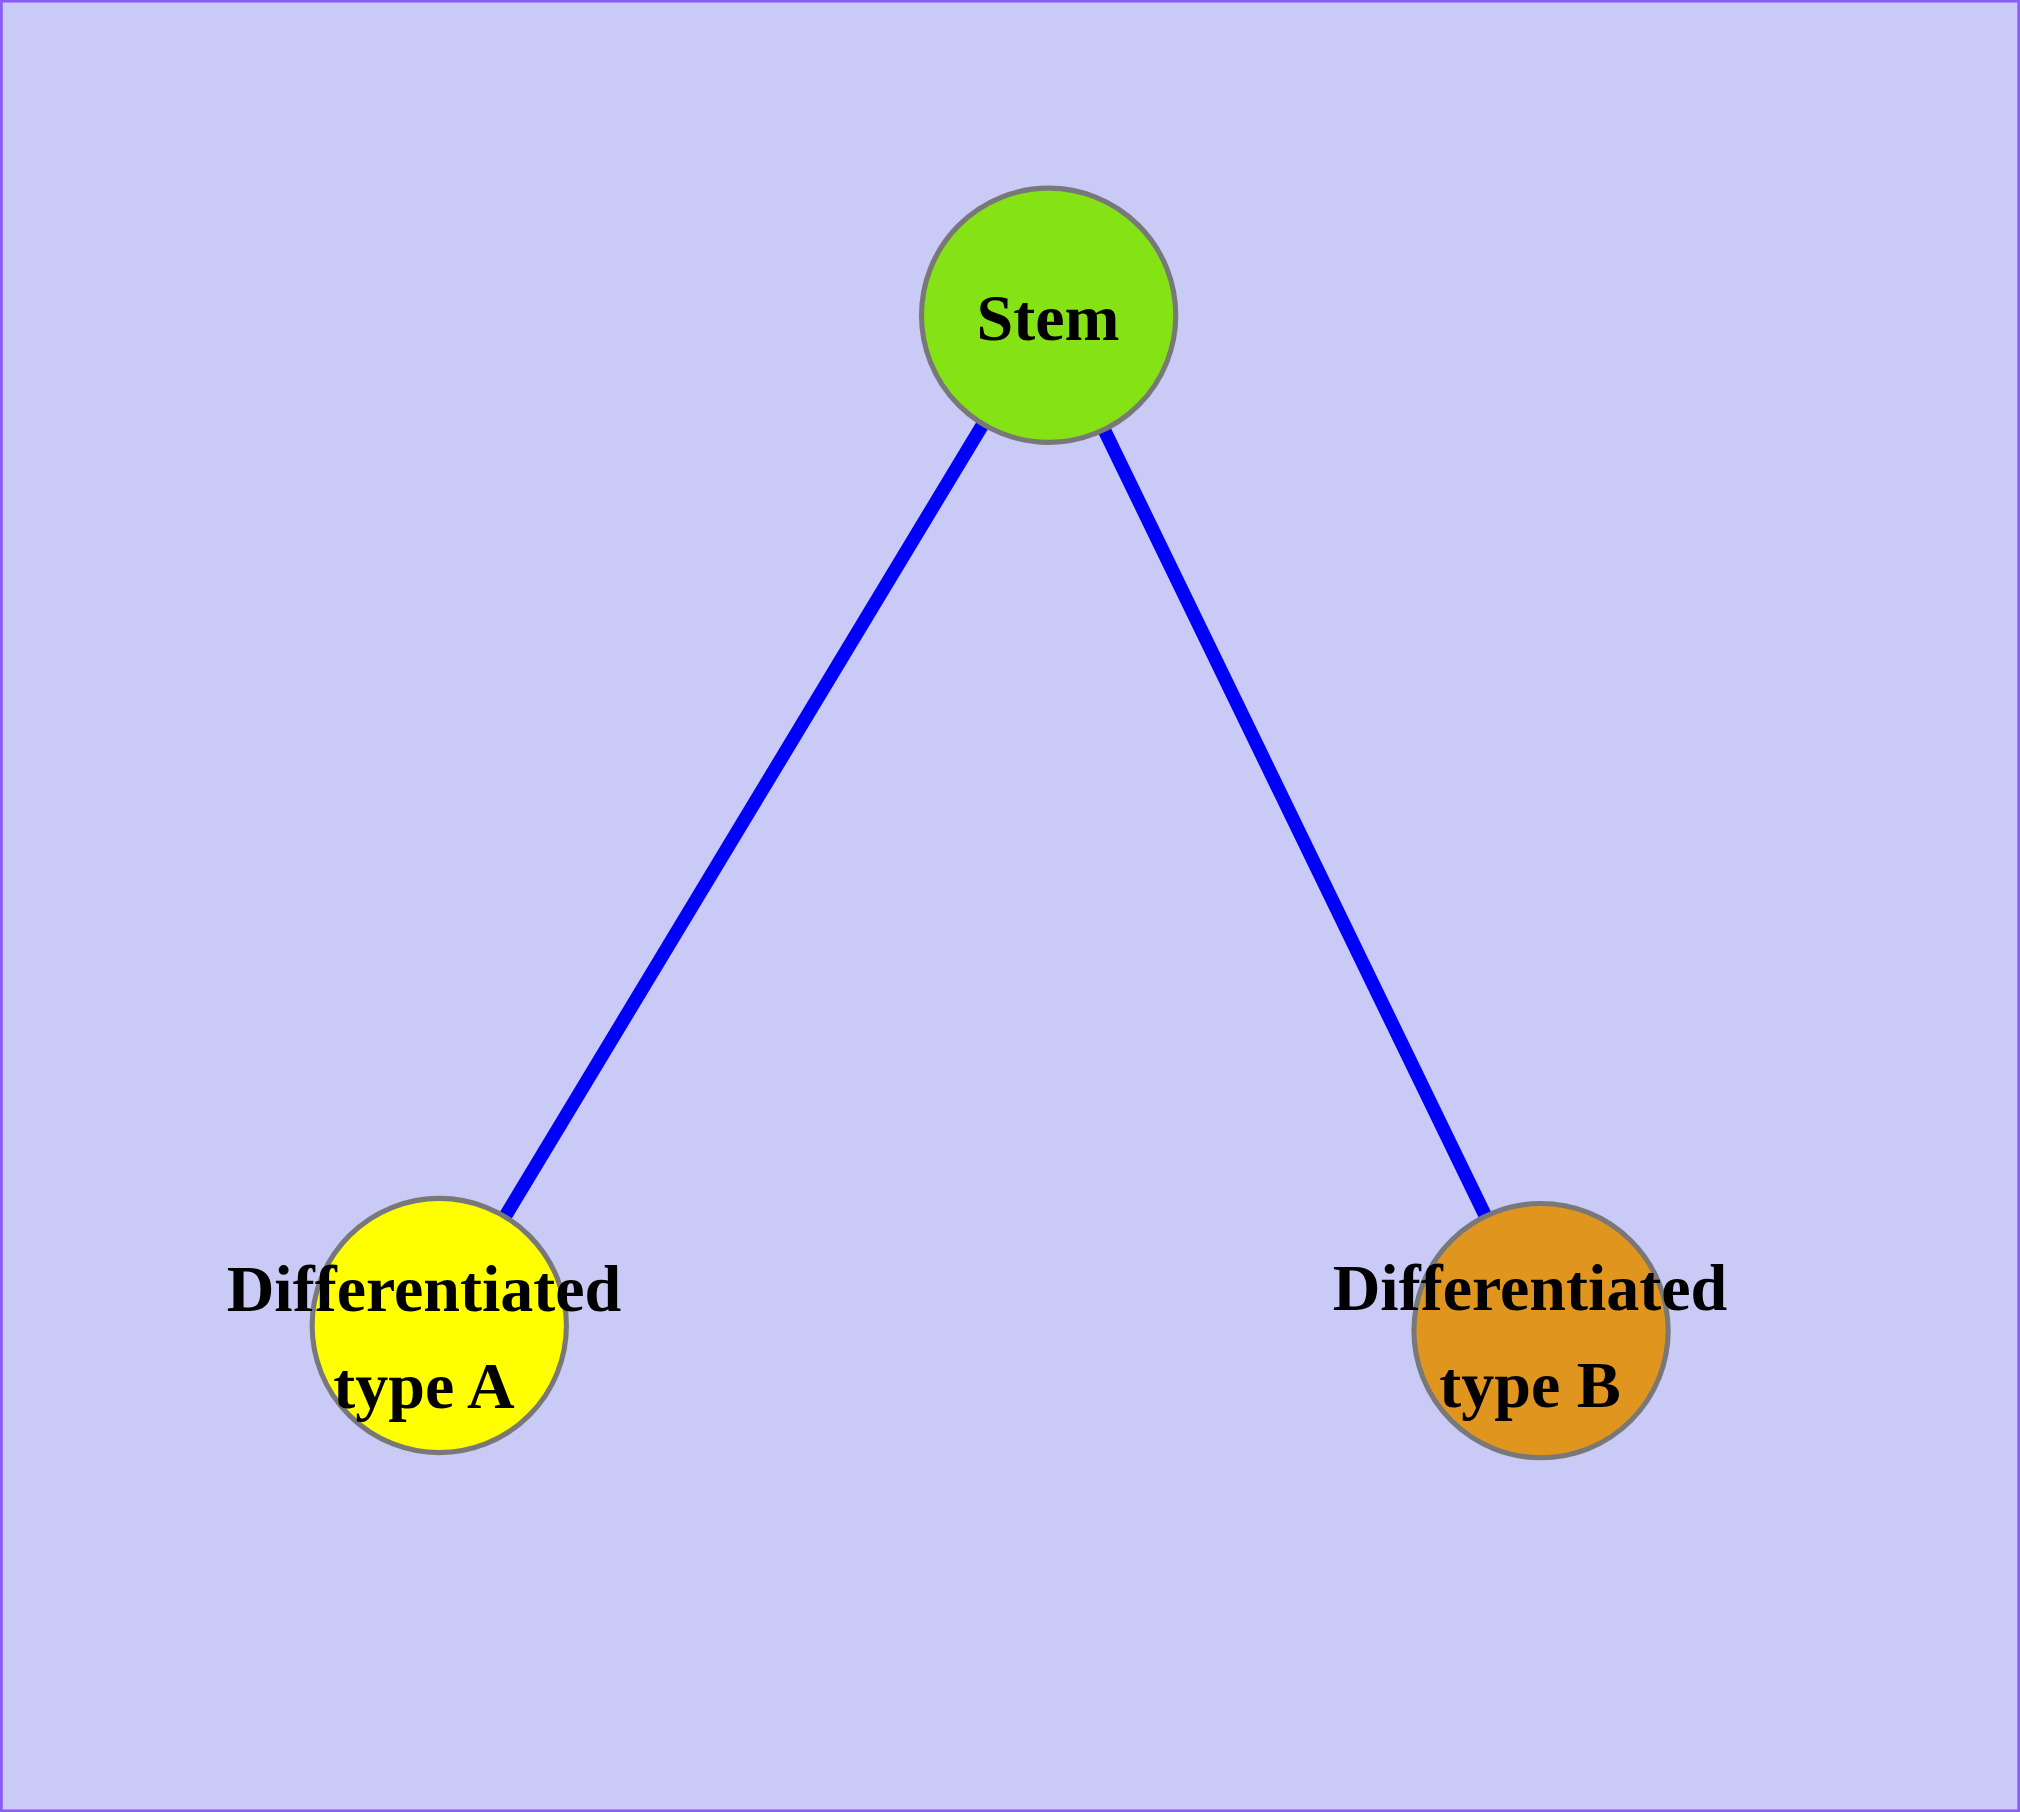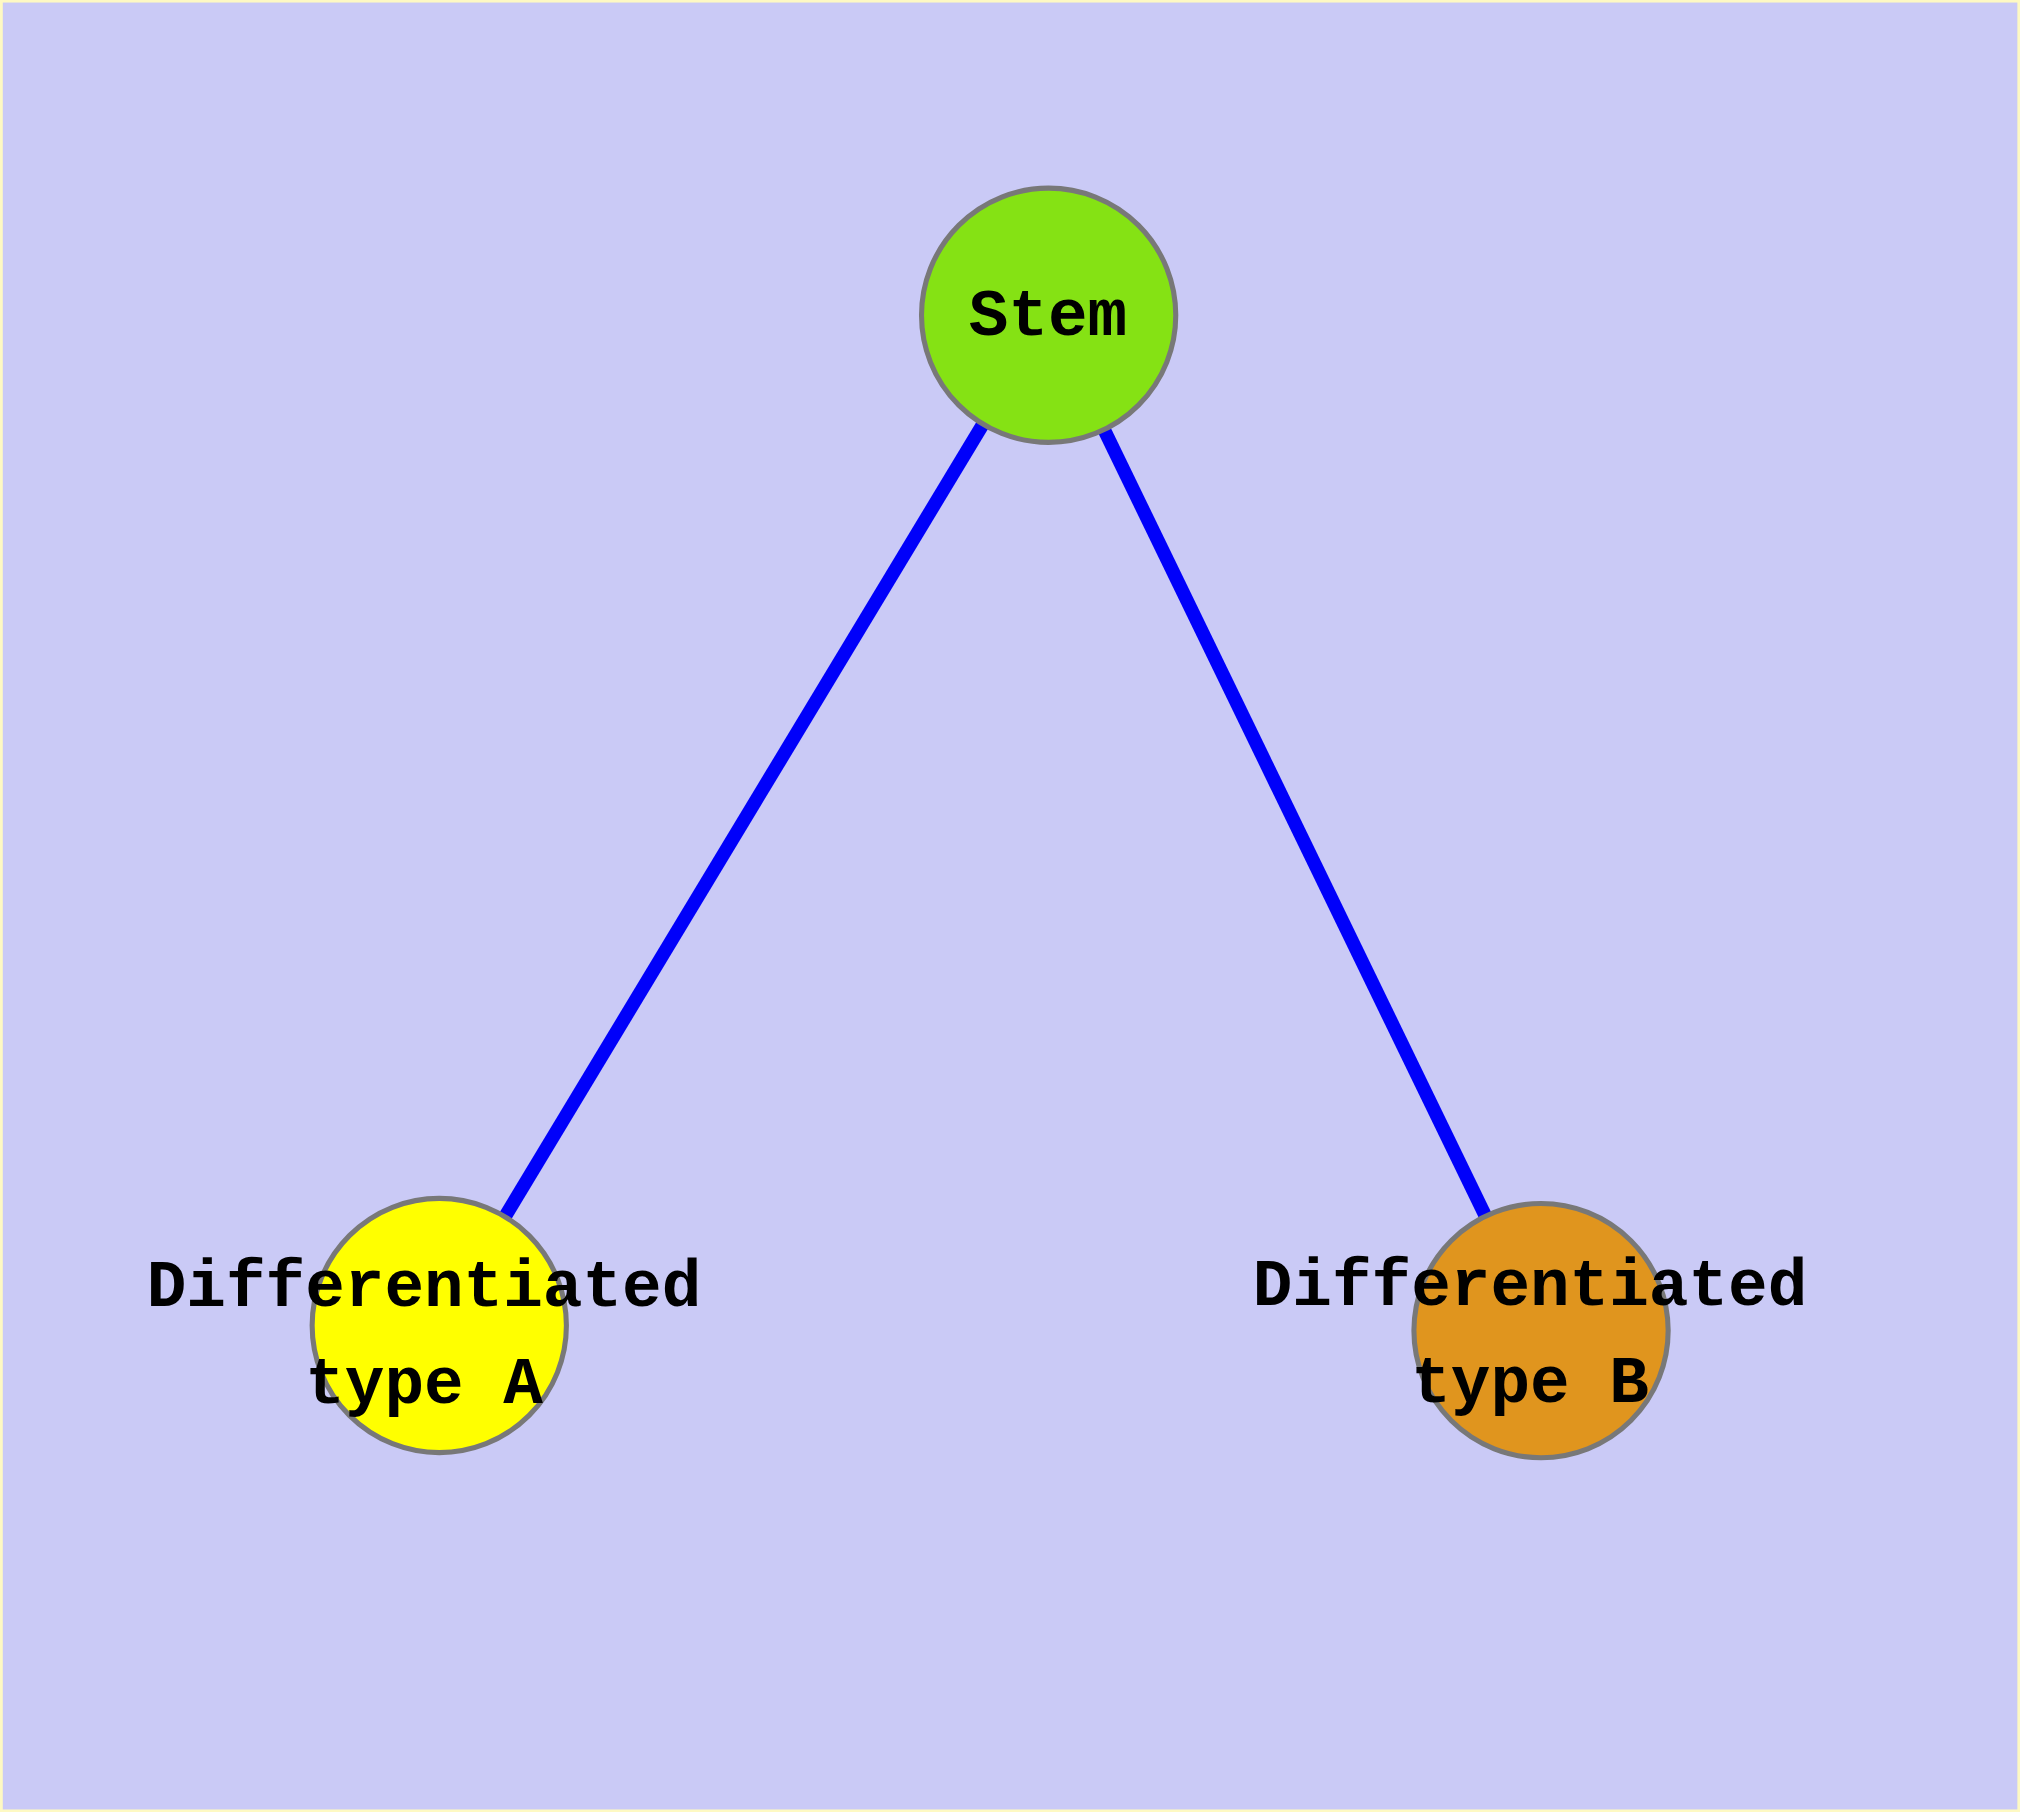--- a/index.html
+++ b/index.html
@@ -1,21 +1,21 @@
 <!DOCTYPE html>
 <html style="font-size:13.6px"><head>
 <meta charset="utf-8">
 <style>
   html, body { margin: 0; padding: 0; background: #ffffff; }
   .canvas {
     position: relative;
     width: 2021px;
     height: 1812px;
-    background: #fef9c3;
-    font-family: Liberation Mono, monospace;
+    background: #8b5cf6;
+    font-family: Liberation Serif, serif;
     overflow: hidden;
   }
   .canvas svg { position: absolute; left: 0; top: 0; }
   .node-label {
     position: absolute;
     transform: translate(-50%, -50%);
     font-size: 66px;
     font-weight: bold;
     line-height: 97px;
     color: #000000;

